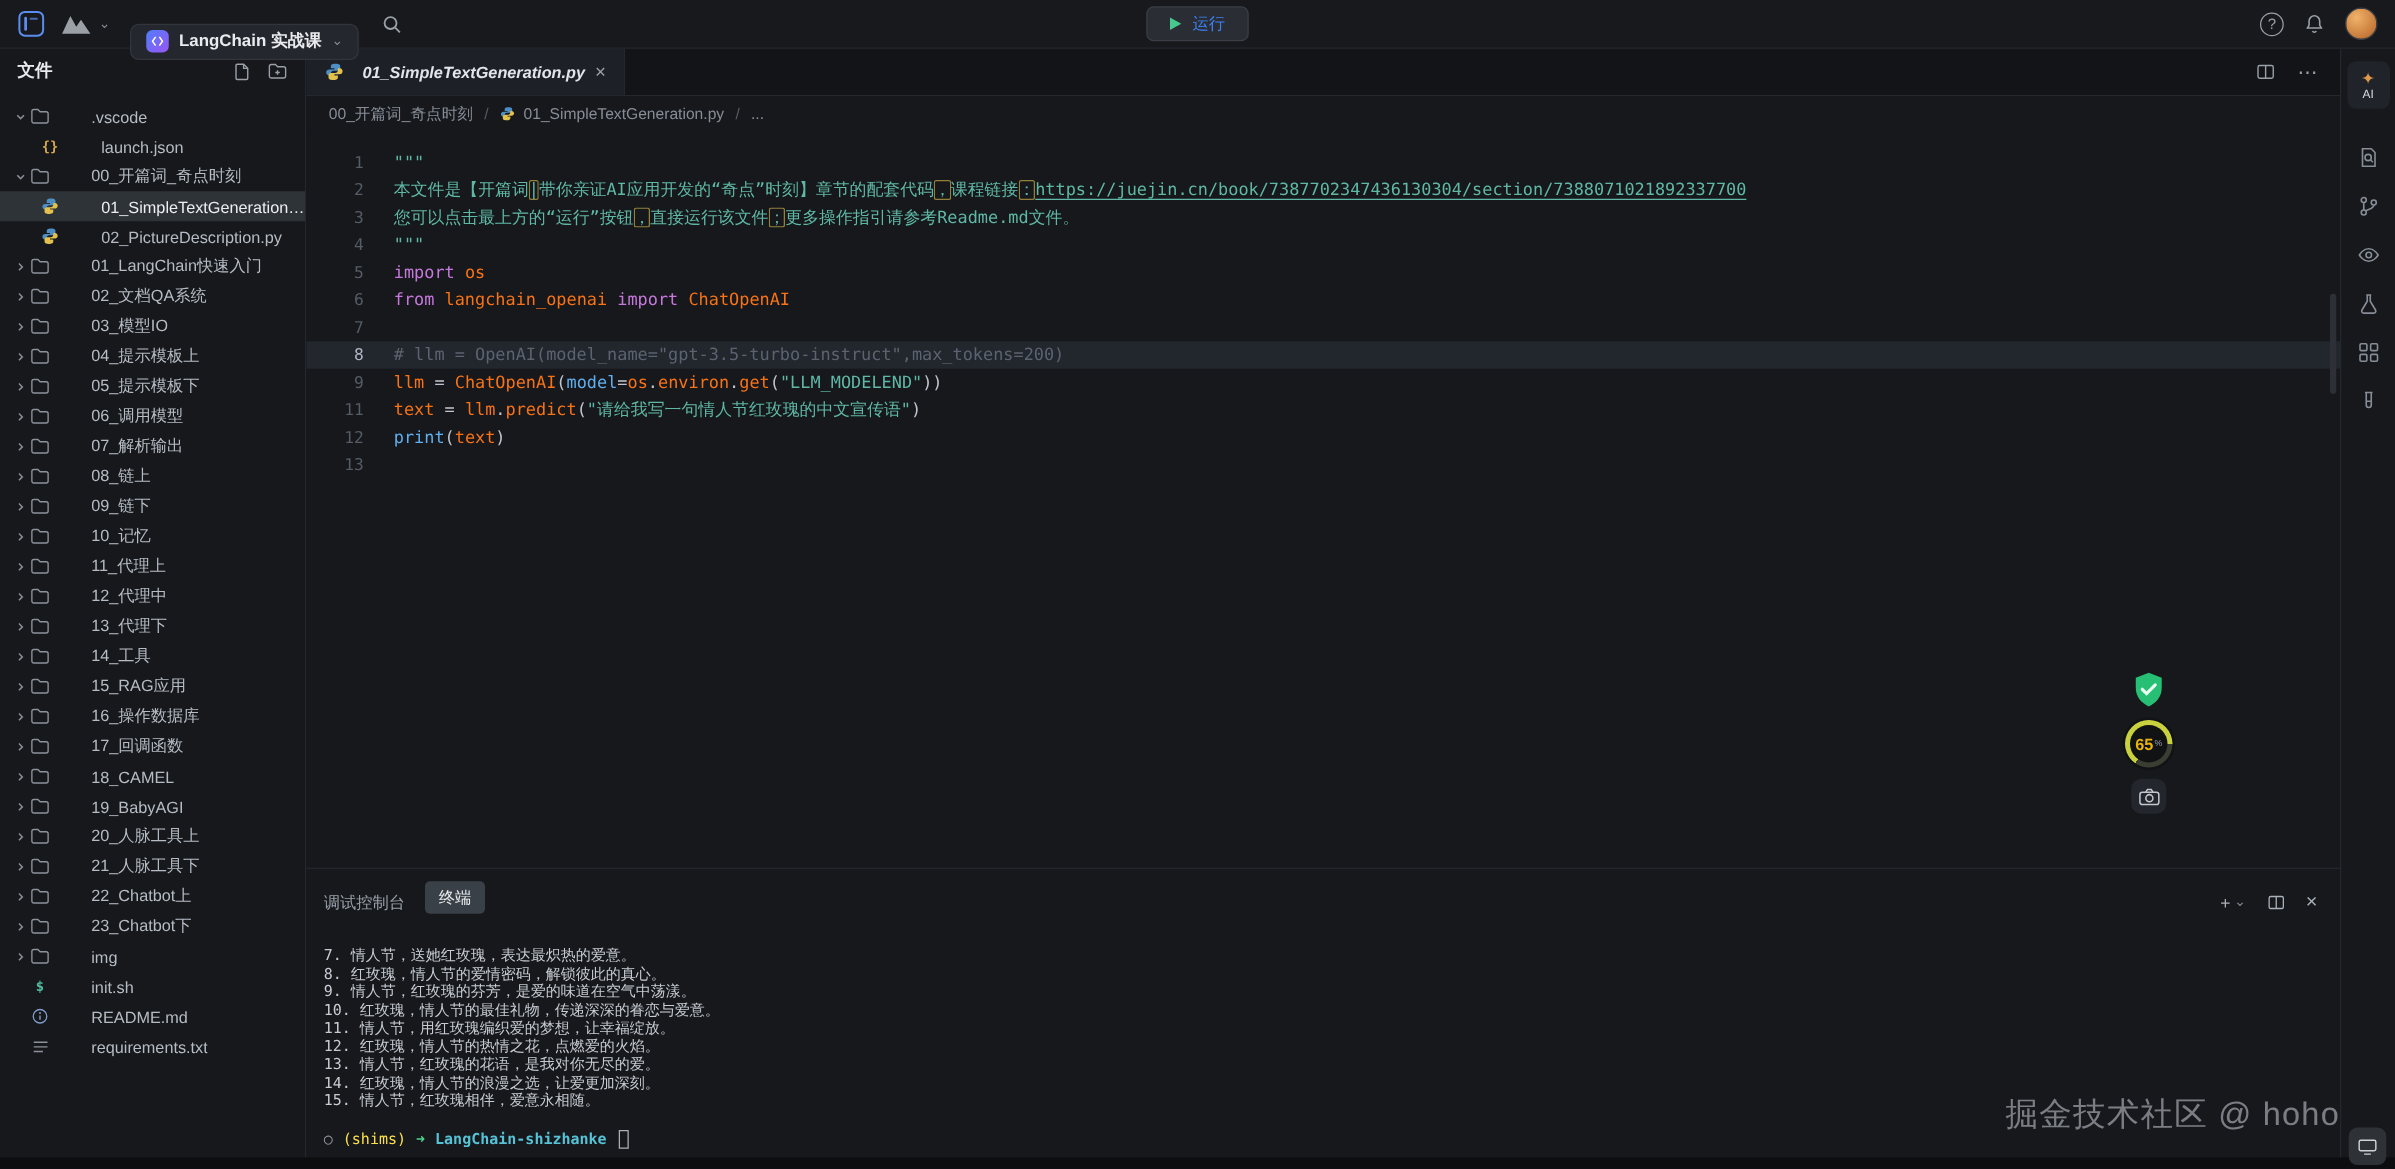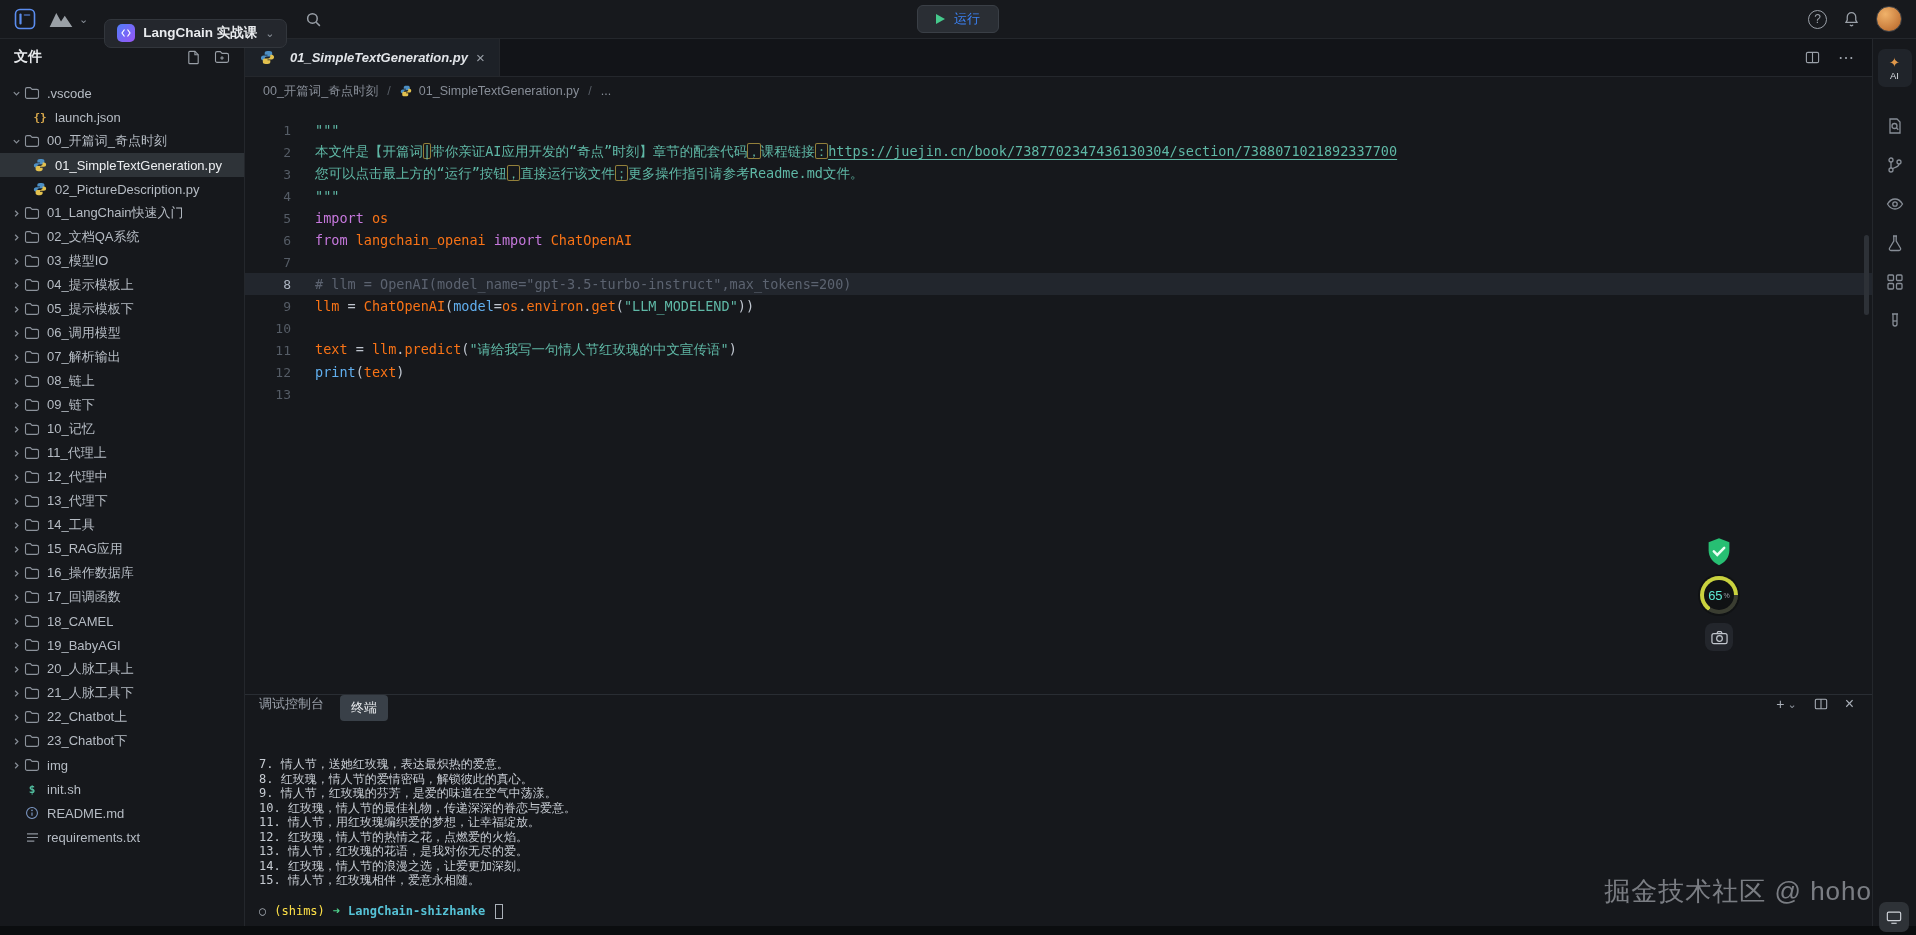--- a/index.html
+++ b/index.html
@@ -44,21 +44,21 @@
     display:flex;flex-direction:column;}
   .sb-header{height:36px;display:flex;align-items:center;padding:0 14px;flex:none;}
   .sb-title{color:#e8eaed;font-weight:700;font-size:14px;}
   .sb-actions{margin-left:auto;display:flex;gap:13px;}
   .tree{flex:1;overflow:hidden;padding-top:6px;font-size:13px;}
   .trow{height:24px;display:flex;align-items:center;padding-left:8px;color:#b6bcc4;white-space:nowrap;cursor:pointer;}
   .trow.child{padding-left:16px;}
   .trow.selected{background:var(--sel);color:#eceef1;}
   .tchev{width:16px;display:flex;justify-content:center;flex:none;}
   .ticon{width:16px;margin-right:7px;display:flex;justify-content:center;align-items:center;flex:none;}
-  .tlabel{overflow:hidden;text-overflow:ellipsis;}
+  .tlabel{overflow:hidden;text-overflow:ellipsis;margin-left:26px;}
   .fic{font-family:"DejaVu Sans Mono", monospace;font-size:11px;font-weight:bold;line-height:1;}
   .json-ic{color:#d9a94c;}
   .shell-ic{color:#52bfa0;}
 
   
   .workbench{flex:1;display:flex;flex-direction:column;min-width:0;position:relative;}
   .tabbar{height:38px;flex:none;background:var(--tabbar);border-bottom:1px solid var(--border);
     display:flex;align-items:stretch;}
   .tab{display:flex;align-items:center;gap:8px;padding:0 14px;background:#1d2127;
     border-right:1px solid var(--border);cursor:pointer;}
@@ -87,21 +87,21 @@
   .fn{color:var(--fn);}
   .id{color:#f97316;}
   .pn{color:#bfc5ce;}
   .box{box-shadow:inset 0 0 0 1px #93803a;border-radius:2px;}
   .link{text-decoration:underline;text-underline-offset:2.5px;}
   .scroll-thumb{position:absolute;right:3px;top:130px;width:5px;height:80px;background:#2d3137;border-radius:3px;}
 
   
   .panel{height:232px;flex:none;border-top:1px solid #292d33;background:var(--surface);
     display:flex;flex-direction:column;}
-  .panel-head{height:36px;flex:none;display:flex;align-items:flex-start;padding:0 18px 0 14px;gap:16px;}
+  .panel-head{height:36px;flex:none;display:flex;align-items:flex-end;padding:0 18px 0 14px;gap:16px;}
   .ptab{color:#9aa0aa;font-size:13px;cursor:pointer;}
   .ptab.active{background:#394048;color:#e9ebee;padding:4px 11px;border-radius:4px;}
   .panel-actions{margin-left:auto;display:flex;gap:17px;align-items:center;color:#aab0b9;}
   .pa{display:flex;align-items:center;gap:3px;font-size:14px;cursor:pointer;color:#aab0b9;}
   .terminal{flex:1;padding:26px 0 0 14px;font-family:"DejaVu Sans Mono", monospace;font-size:12px;
     color:#c6cbd2;overflow:hidden;}
   .tline{height:14.5px;line-height:14.5px;white-space:pre;}
   .prompt{margin-top:16px;display:flex;align-items:center;gap:8px;font-size:12px;}
   .p-circ{color:#9aa0a8;}
   .p-env{color:#fde047;}
@@ -120,21 +120,21 @@
   .rail-icons .icon-btn{cursor:pointer;}
 
   
   .widget{position:absolute;left:1698px;top:537px;width:42px;display:flex;flex-direction:column;
     align-items:center;gap:9px;z-index:20;}
   .gauge{width:38px;height:38px;border-radius:50%;padding:4px;
     background:conic-gradient(from 215deg, var(--gauge) 0deg 235deg, #3a3d31 235deg 360deg);
     box-shadow:0 0 0 2px #101214;}
   .gauge-inner{width:100%;height:100%;border-radius:50%;background:#101214;display:flex;
     align-items:center;justify-content:center;}
-  .gv{color:#5eead4;font-size:13px;font-weight:400;font-family:"Liberation Sans", sans-serif;text-align:right;}
+  .gv{color:#eab308;font-size:13px;font-weight:700;font-family:"Liberation Sans", sans-serif;text-align:right;}
   .gu{color:#9aa0a8;font-size:7px;margin-left:1px;}
   .cam{width:28px;height:28px;border-radius:8px;background:#23262c;display:flex;align-items:center;
     justify-content:center;cursor:pointer;}
   .shield{cursor:pointer;}
 
   
   .watermark{position:absolute;right:44px;bottom:26px;color:rgba(205,210,217,0.55);font-size:26px;
     font-weight:400;letter-spacing:1px;z-index:30;pointer-events:none;}
   .wm-badge{position:absolute;right:7px;bottom:3px;width:30px;height:30px;border-radius:7px;
     background:#2e3237;display:flex;align-items:center;justify-content:center;z-index:31;}
@@ -679,24 +679,20 @@
             <span class="ln">7</span>
             <span class="ct"></span>
           </div>
           <div class="cl cur">
             <span class="ln">8</span>
             <span class="ct"><span class="cm"># llm = OpenAI(model_name="gpt-3.5-turbo-instruct",max_tokens=200)</span></span>
           </div>
           <div class="cl">
             <span class="ln">9</span>
             <span class="ct"><span class="id">llm </span><span class="pn">= </span><span class="id">ChatOpenAI</span><span class="pn">(</span><span class="fn">model</span><span class="pn">=</span><span class="id">os</span><span class="pn">.</span><span class="id">environ</span><span class="pn">.</span><span class="id">get</span><span class="pn">(</span><span class="str">"LLM_MODELEND"</span><span class="pn">))</span></span>
-          </div>
-          <div class="cl">
-            <span class="ln">10</span>
-            <span class="ct"></span>
           </div>
           <div class="cl">
             <span class="ln">11</span>
             <span class="ct"><span class="id">text </span><span class="pn">= </span><span class="id">llm</span><span class="pn">.</span><span class="id">predict</span><span class="pn">(</span><span class="str">"请给我写一句情人节红玫瑰的中文宣传语"</span><span class="pn">)</span></span>
           </div>
           <div class="cl">
             <span class="ln">12</span>
             <span class="ct"><span class="fn">print</span><span class="pn">(</span><span class="id">text</span><span class="pn">)</span></span>
           </div>
           <div class="cl">

